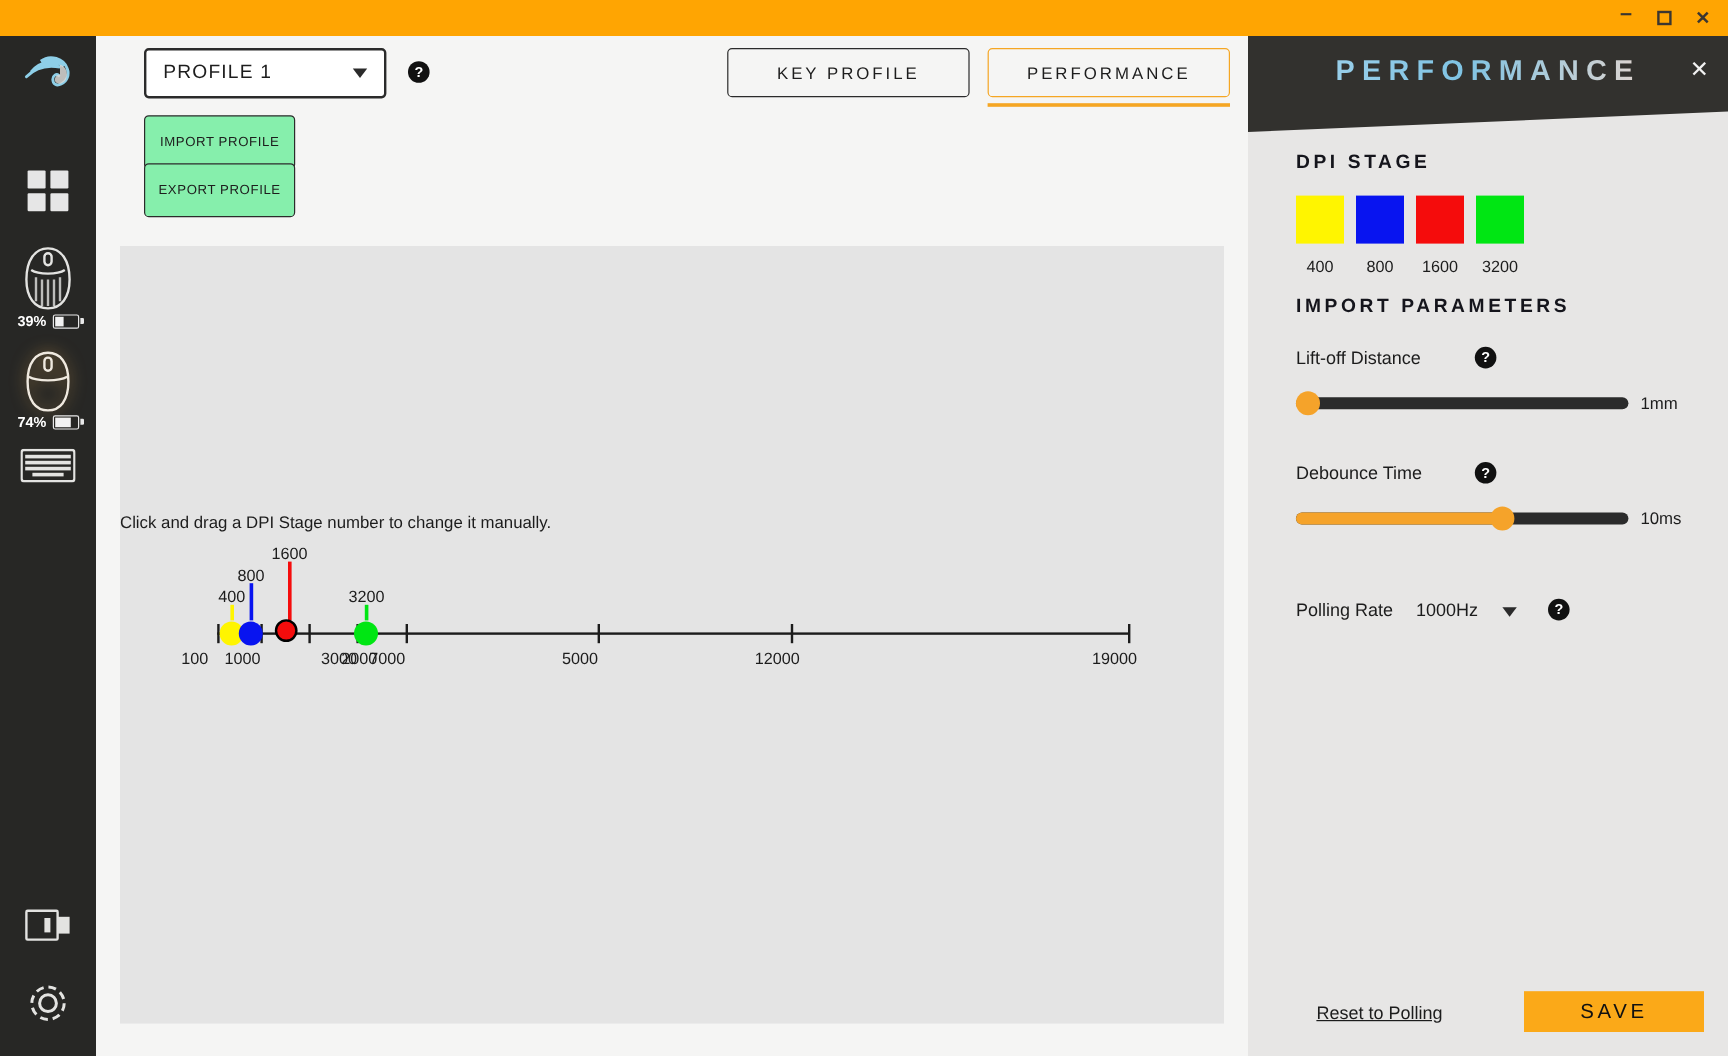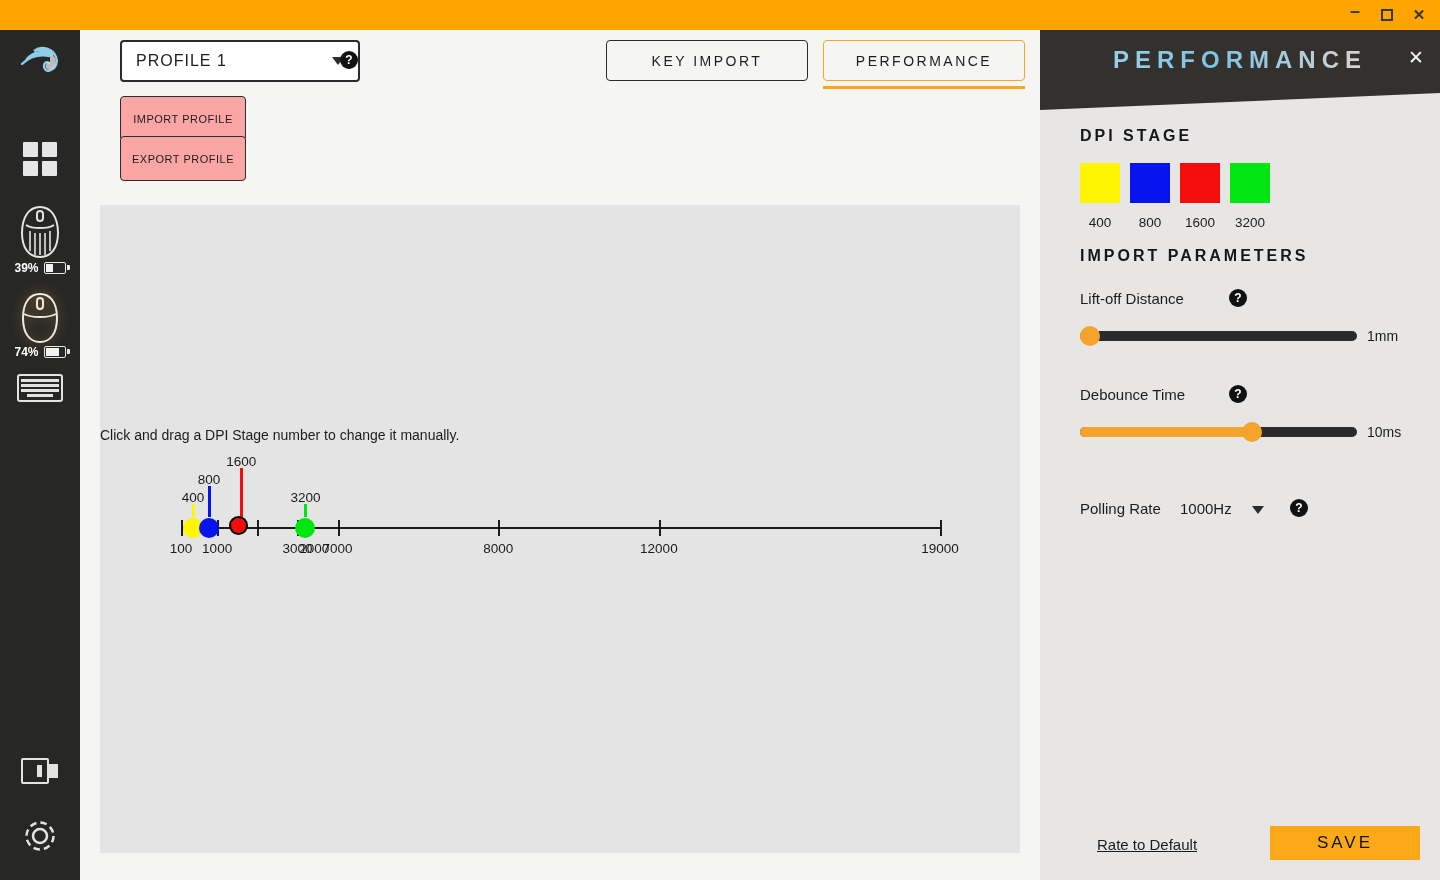--- a/index.html
+++ b/index.html
@@ -31,33 +31,33 @@
     width:3px; height:5px; background:#e8e8e8; border-radius:0 1px 1px 0; }
   .batt-fill { position:absolute; left:1px; top:1px; bottom:1px;
     background:#f2f2f2; }
   .grid-icon { display:grid; grid-template-columns:15px 15px; gap:4px; }
   .grid-icon span { width:15px; height:15px; background:#e6e6e6; border-radius:1px; }
   .glow { filter:drop-shadow(0 0 6px rgba(255,190,90,.55)); }
 
   
   .main { position:absolute; left:80px; top:30px; width:960px; height:850px;
     background:#f5f5f4; }
-  .profile-select { position:absolute; left:40px; top:10px; width:240px;
+  .profile-select { position:absolute; left:40px; top:10px; width:202px;
     height:42px; background:#fff; border:2px solid #2b2b2b; border-radius:4px;
     display:flex; align-items:center; padding:0 14px; cursor:pointer; }
   .profile-select .lbl { font-size:16px; letter-spacing:1px; color:#1d1d1d;
     flex:1; }
   .caret { width:0; height:0; border-left:6px solid transparent;
     border-right:6px solid transparent; border-top:8px solid #2b2b2b; }
   .help { width:18px; height:18px; border-radius:50%; background:#111;
     color:#fff; font-size:12px; font-weight:bold; display:flex;
     align-items:center; justify-content:center; cursor:pointer; }
   .help-profile { position:absolute; left:260px; top:21px; }
   .io-btn { position:absolute; left:40px; width:126px; height:45px;
-    background:#fca5a5; border:1.5px solid #2b2b2b; border-radius:4px;
+    background:#86efac; border:1.5px solid #2b2b2b; border-radius:4px;
     font-size:11px; letter-spacing:.5px; color:#1d1d1d; display:flex;
     align-items:center; justify-content:center; cursor:pointer; }
   .tab { position:absolute; top:10px; width:202px; height:41px;
     border:1.5px solid #2b2b2b; border-radius:4px; background:transparent;
     display:flex; align-items:center; justify-content:center; font-size:14px;
     letter-spacing:2.5px; color:#1d1d1d; cursor:pointer; }
   .tab.active { border-color:#F5A623; }
   .tab-underline { position:absolute; top:56px; height:3px; width:202px;
     background:#F5A623; }
 
@@ -65,21 +65,21 @@
     height:648px; background:#e4e4e4; }
   .instruction { position:absolute; left:0; width:920px; text-align:left;
     font-size:14px; color:#1c1c1c; }
 
   
   .dpi-track { position:absolute; left:81px; top:322px; width:759px;
     height:2px; background:#1c1c1c; }
   .dpi-tick { position:absolute; width:2px; height:16px; background:#1c1c1c;
     top:315px; }
   .dpi-ticklabel { position:absolute; top:336px; width:60px; margin-left:-30px;
-    text-align:center; font-size:13.5px; color:#1c1c1c; }
+    font-size:13.5px; color:#1c1c1c; }
   .dpi-dot { position:absolute; width:20px; height:20px; border-radius:50%;
     top:313px; margin-left:-10px; cursor:grab; }
   .dpi-dot.active { width:19px; height:19px; border:2.5px solid #000;
     top:311px; margin-left:-12px; }
   .dpi-leader { position:absolute; width:3px; margin-left:-1.5px; }
   .dpi-stagelabel { position:absolute; width:60px; margin-left:-30px;
     text-align:center; font-size:13.5px; color:#1c1c1c; cursor:grab; }
 
   
   .rpanel { position:absolute; left:1040px; top:30px; width:400px;
@@ -216,41 +216,41 @@
 
   <div class="profile-select">
     <span class="lbl">PROFILE 1</span>
     <span class="caret"></span>
   </div>
   <div class="help help-profile">?</div>
 
   <div class="io-btn" style="top:66px">IMPORT PROFILE</div>
   <div class="io-btn" style="top:106px">EXPORT PROFILE</div>
 
-  <div class="tab" style="left:526px">KEY IMPORT</div>
+  <div class="tab" style="left:526px">KEY PROFILE</div>
   <div class="tab active" style="left:743px">PERFORMANCE</div>
   <div class="tab-underline" style="left:743px"></div>
 
   <div class="gray-panel">
     <div class="instruction" style="top:222px">Click and drag a DPI Stage number to change it manually.</div>
 
     <div id="dpi-area">
       <div class="dpi-track"></div>
     <div class="dpi-tick" style="left: 81px;"></div>
         <div class="dpi-ticklabel" style="left: 81px;">100</div>
         <div class="dpi-tick" style="left: 117.143px;"></div>
         <div class="dpi-ticklabel" style="left: 117.143px;">1000</div>
         <div class="dpi-tick" style="left: 157.302px;"></div>
         <div class="dpi-ticklabel" style="left: 157.302px; margin-left: 27px;">2000</div>
         <div class="dpi-tick" style="left: 197.46px;"></div>
         <div class="dpi-ticklabel" style="left: 197.46px;">3000</div>
         <div class="dpi-tick" style="left: 237.619px;"></div>
         <div class="dpi-ticklabel" style="left: 237.619px;">7000</div>
         <div class="dpi-tick" style="left: 398.254px;"></div>
-        <div class="dpi-ticklabel" style="left: 398.254px;">8000</div>
+        <div class="dpi-ticklabel" style="left: 398.254px;">5000</div>
         <div class="dpi-tick" style="left: 558.889px;"></div>
         <div class="dpi-ticklabel" style="left: 558.889px;">12000</div>
         <div class="dpi-tick" style="left: 840px;"></div>
         <div class="dpi-ticklabel" style="left: 840px;">19000</div>
         <div class="dpi-stagelabel" style="left: 93.0476px; top: 285px;">400</div>
         <div class="dpi-leader" style="left: 93.0476px; top: 299px; height: 13px; background: rgb(255, 245, 0);"></div>
         <div class="dpi-dot" style="left: 93.0476px; background: rgb(255, 245, 0);"></div>
         <div class="dpi-stagelabel" style="left: 109.111px; top: 267px;">800</div>
         <div class="dpi-leader" style="left: 109.111px; top: 281px; height: 31px; background: rgb(8, 20, 240);"></div>
         <div class="dpi-dot" style="left: 109.111px; background: rgb(8, 20, 240);"></div>
@@ -301,15 +301,15 @@
     <div class="fill" style="width: 171.74px;"></div>
     <div class="thumb" style="left: 171.74px;"></div>
   </div>
   <div class="sl-value" style="top:394px">10ms</div>
 
   <div class="poll-label">Polling Rate</div>
   <div class="poll-value">1000Hz</div>
   <span class="caret poll-caret"></span>
   <div class="help poll-help">?</div>
 
-  <div class="reset-link">Rate to Default</div>
+  <div class="reset-link">Reset to Polling</div>
   <button class="save-btn">SAVE</button>
 </div>
 
 </body></html>

